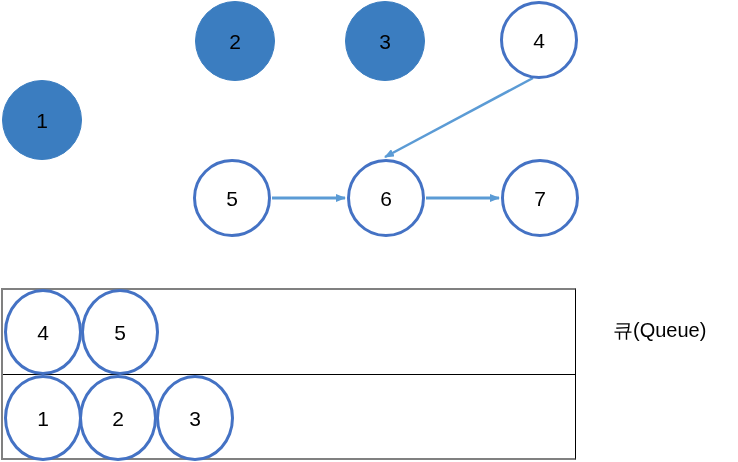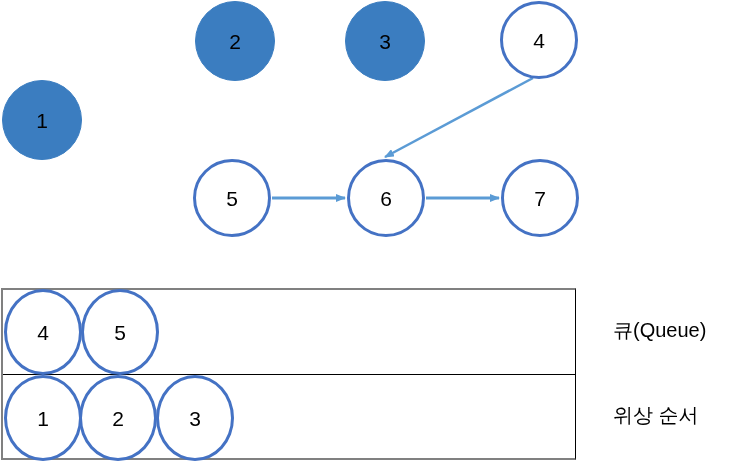--- a/index.html
+++ b/index.html
@@ -172,15 +172,14 @@
         <span>2</span>
       </div>
       <div class="cell-node" style="left:153px; top:0px;">
         <span>3</span>
       </div>
     </div>
 
   </div>
 
   <div class="row-label" id="label-queue">큐(Queue)</div>
-  <div class="row-label" id="label-order">위상 순서</div>
 
 </div>
 
 </body></html>

